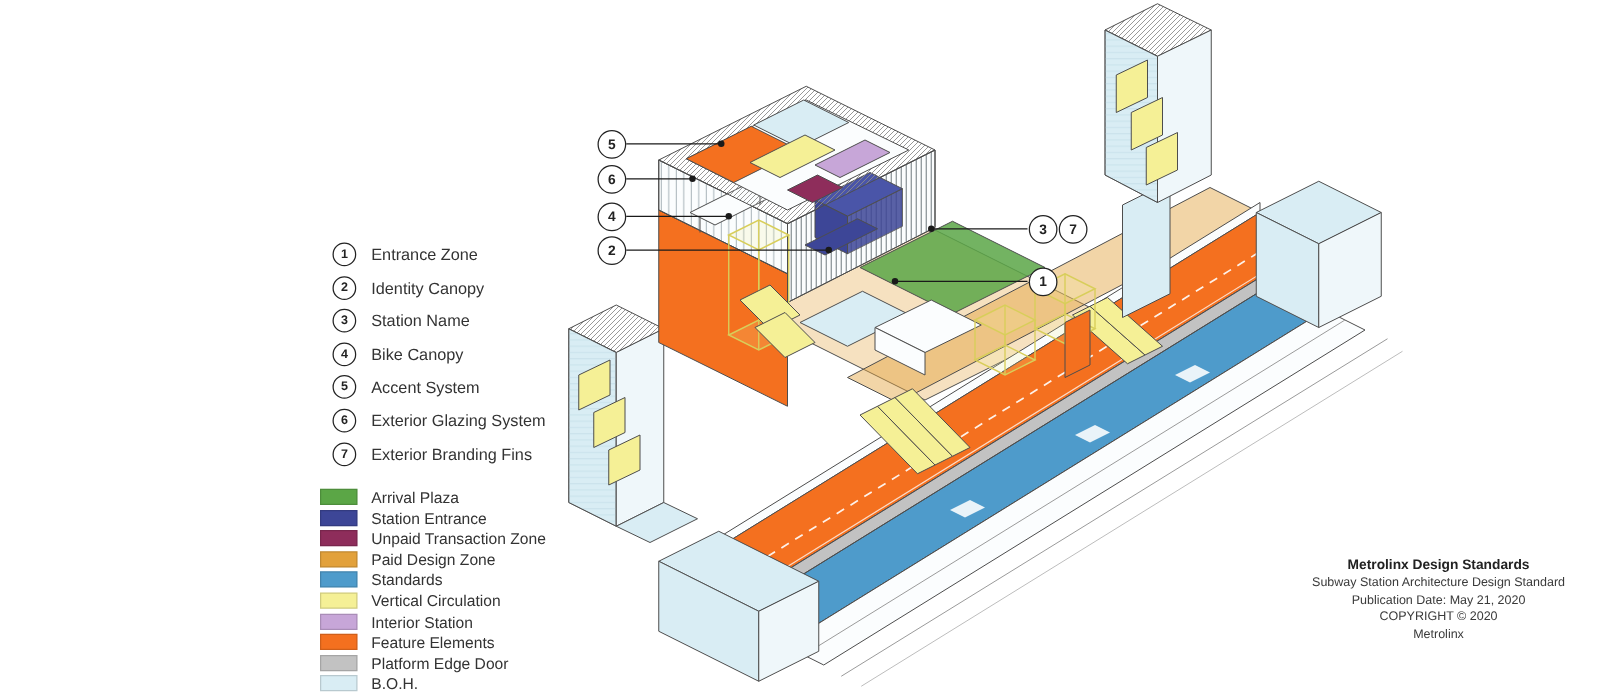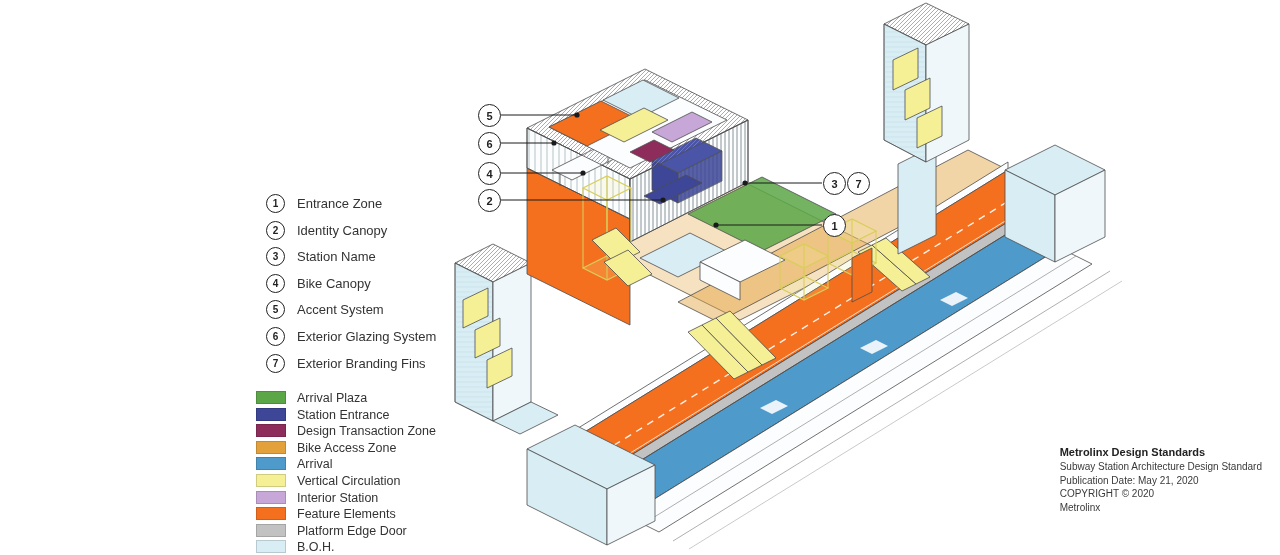--- a/index.html
+++ b/index.html
@@ -25,21 +25,21 @@
   .color-item{display:flex;height:13px;margin-bottom:3.6px;}
   .swatch{width:30px;height:13px;flex:0 0 auto;border:0.5px solid rgba(0,0,0,.15);}
   .color-item .lbl{margin-left:11px;font-size:12.5px;color:#333;white-space:nowrap;}
 
   
   .dbadge{position:absolute;display:flex;align-items:center;justify-content:center;
     width:23px;height:23px;border-radius:50%;border:1.6px solid #222;
     background:#fff;font-size:11px;font-weight:bold;color:#222;}
 
   
-  .footer{position:absolute;right:18px;top:446px;text-align:left;line-height:13.4px;
+  .footer{position:absolute;right:28px;top:446px;text-align:center;line-height:13.4px;
     font-size:10px;color:#3a3a3a;}
   .footer .t{font-weight:bold;font-size:11px;color:#222;margin-bottom:1px;}
 
   
   .drawing{position:absolute;left:0;top:0;width:1280px;height:555px;}
   .st{stroke:var(--stroke);stroke-width:0.8;stroke-linejoin:round;}
   .f-green{fill:var(--c0);} .f-navy{fill:var(--c1);} .f-maroon{fill:var(--c2);}
   .f-amber{fill:var(--c3);} .f-blue{fill:var(--c4);} .f-yellow{fill:var(--c5);}
   .f-purple{fill:var(--c6);} .f-orange{fill:var(--c7);} .f-gray{fill:var(--c8);}
   .f-boh{fill:var(--c9);} .f-white{fill:#FBFDFE;} .f-white2{fill:#EFF7FA;}
@@ -266,29 +266,29 @@
     <div class="color-item">
       <span class="swatch" style="background-color: rgb(91, 166, 70);"></span>
       <span class="lbl">Arrival Plaza</span>
     </div>
     <div class="color-item">
       <span class="swatch" style="background-color: rgb(61, 70, 151);"></span>
       <span class="lbl">Station Entrance</span>
     </div>
     <div class="color-item">
       <span class="swatch" style="background-color: rgb(142, 45, 91);"></span>
-      <span class="lbl">Design Transaction Zone</span>
+      <span class="lbl">Unpaid Transaction Zone</span>
     </div>
     <div class="color-item">
       <span class="swatch" style="background-color: rgb(226, 161, 59);"></span>
-      <span class="lbl">Bike Access Zone</span>
+      <span class="lbl">Paid Design Zone</span>
     </div>
     <div class="color-item">
       <span class="swatch" style="background-color: rgb(78, 155, 203);"></span>
-      <span class="lbl">Arrival</span>
+      <span class="lbl">Standards</span>
     </div>
     <div class="color-item">
       <span class="swatch" style="background-color: rgb(245, 240, 150);"></span>
       <span class="lbl">Vertical Circulation</span>
     </div>
     <div class="color-item">
       <span class="swatch" style="background-color: rgb(199, 166, 216);"></span>
       <span class="lbl">Interior Station</span>
     </div>
     <div class="color-item">

